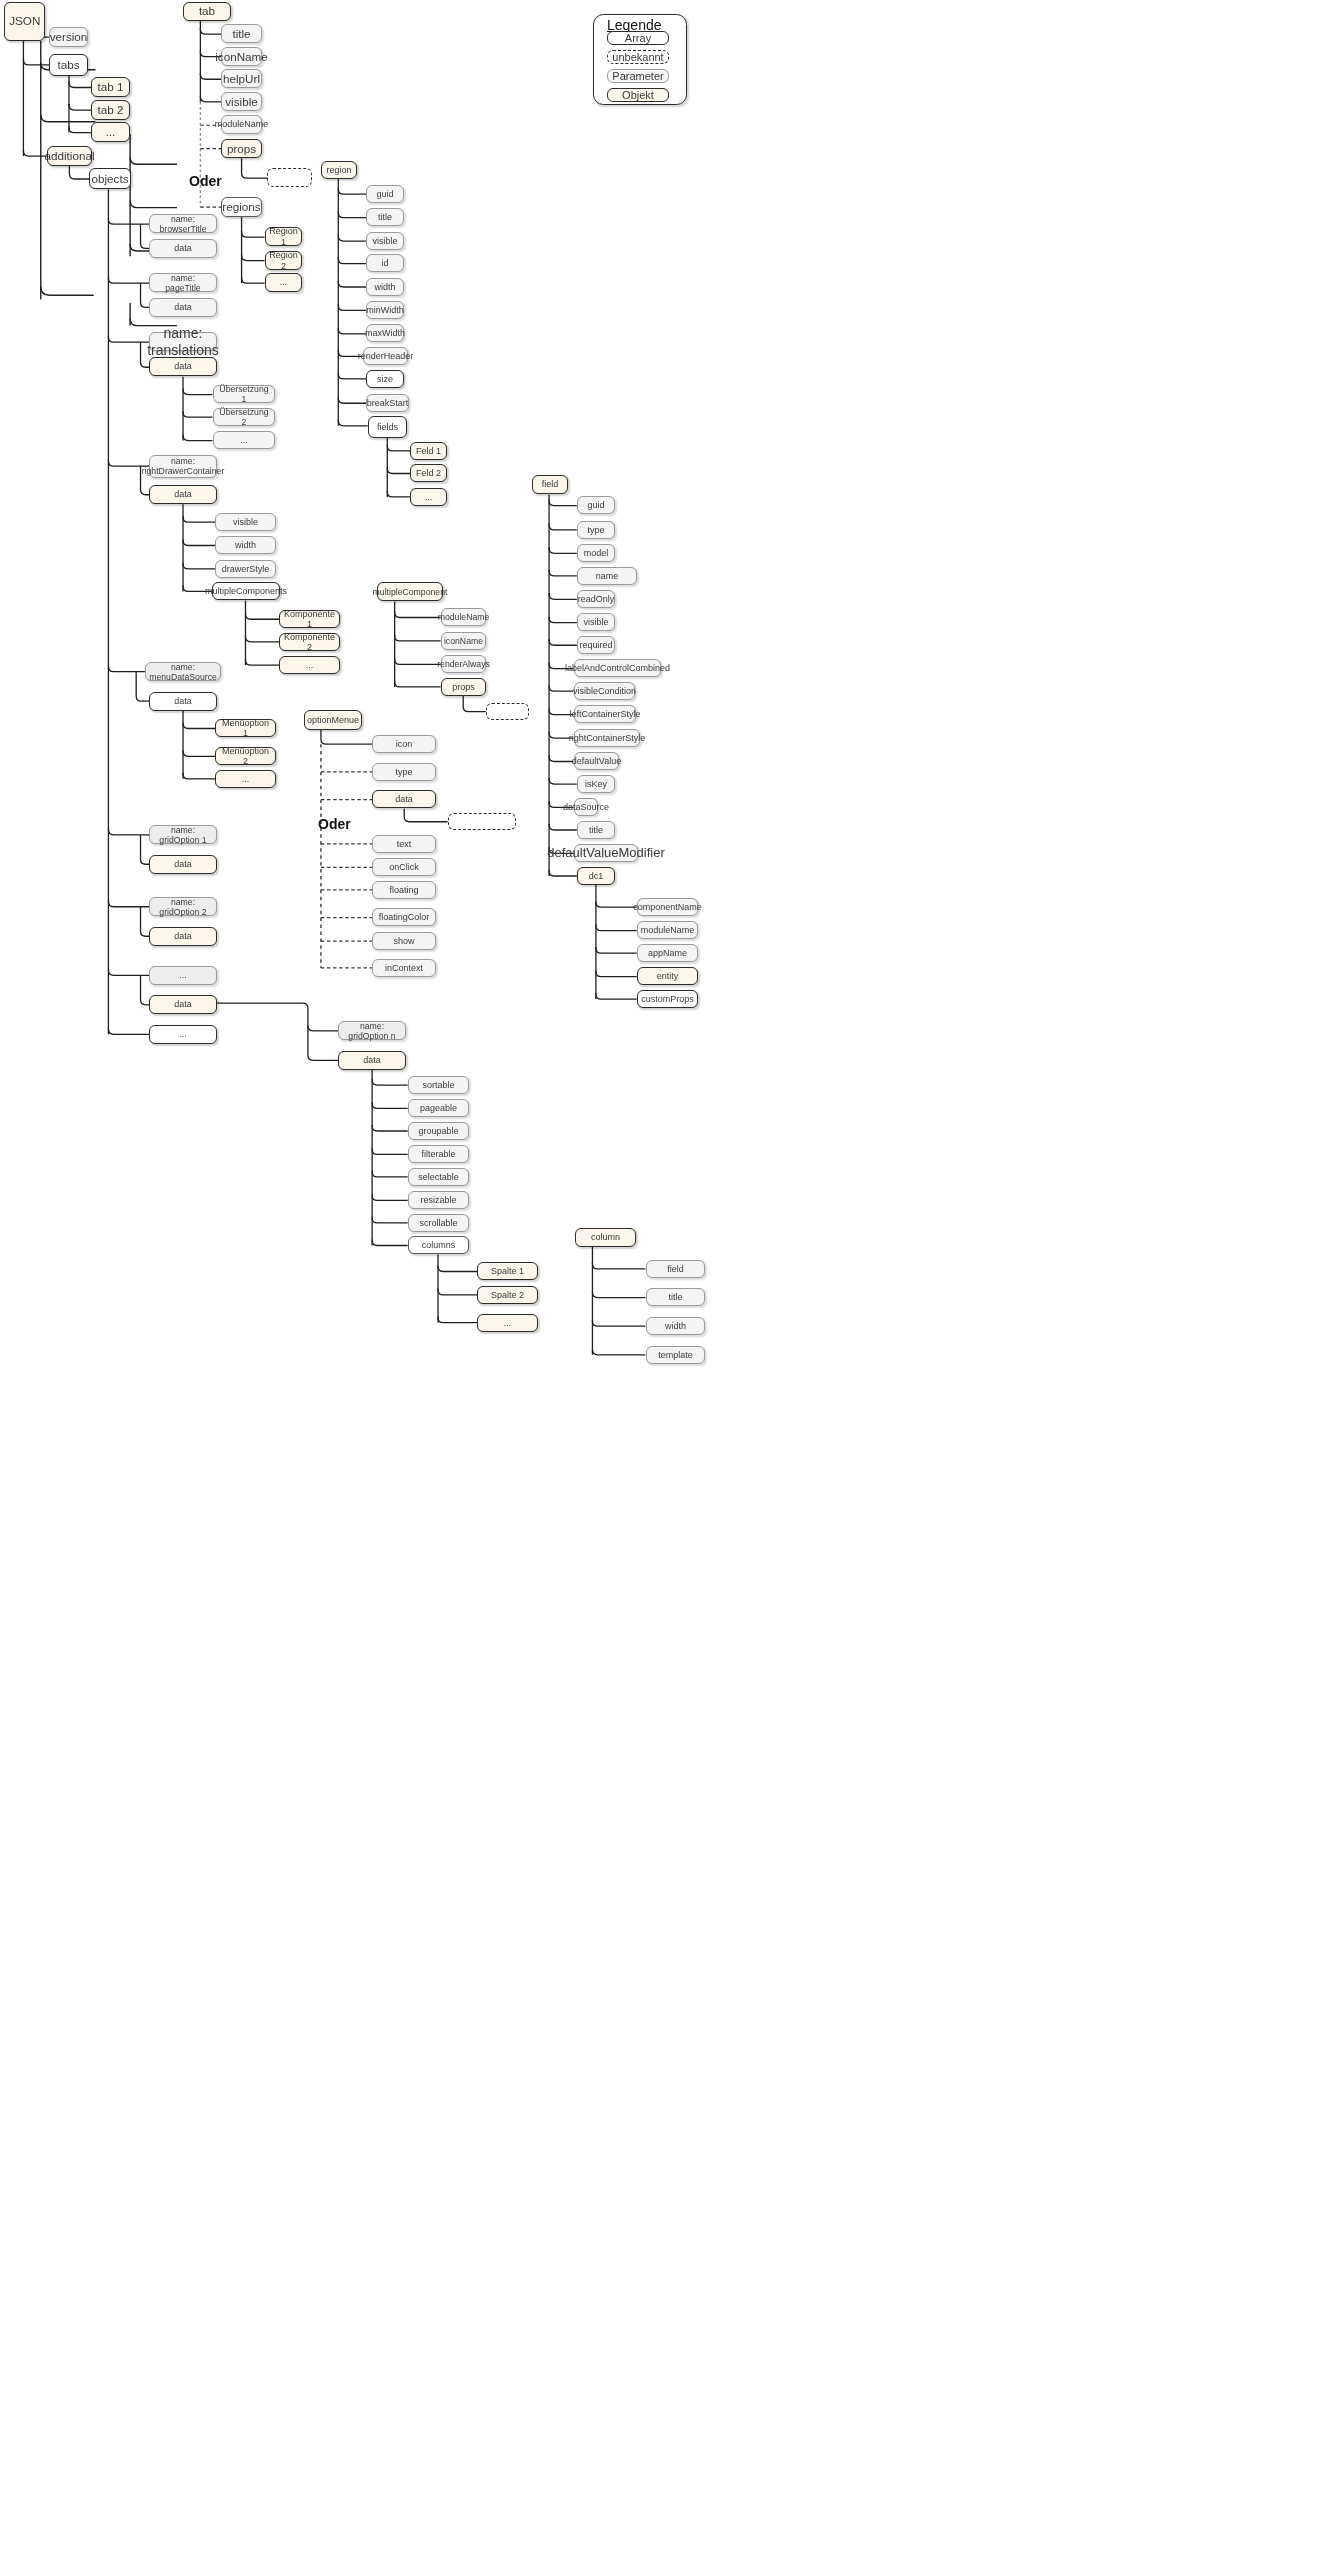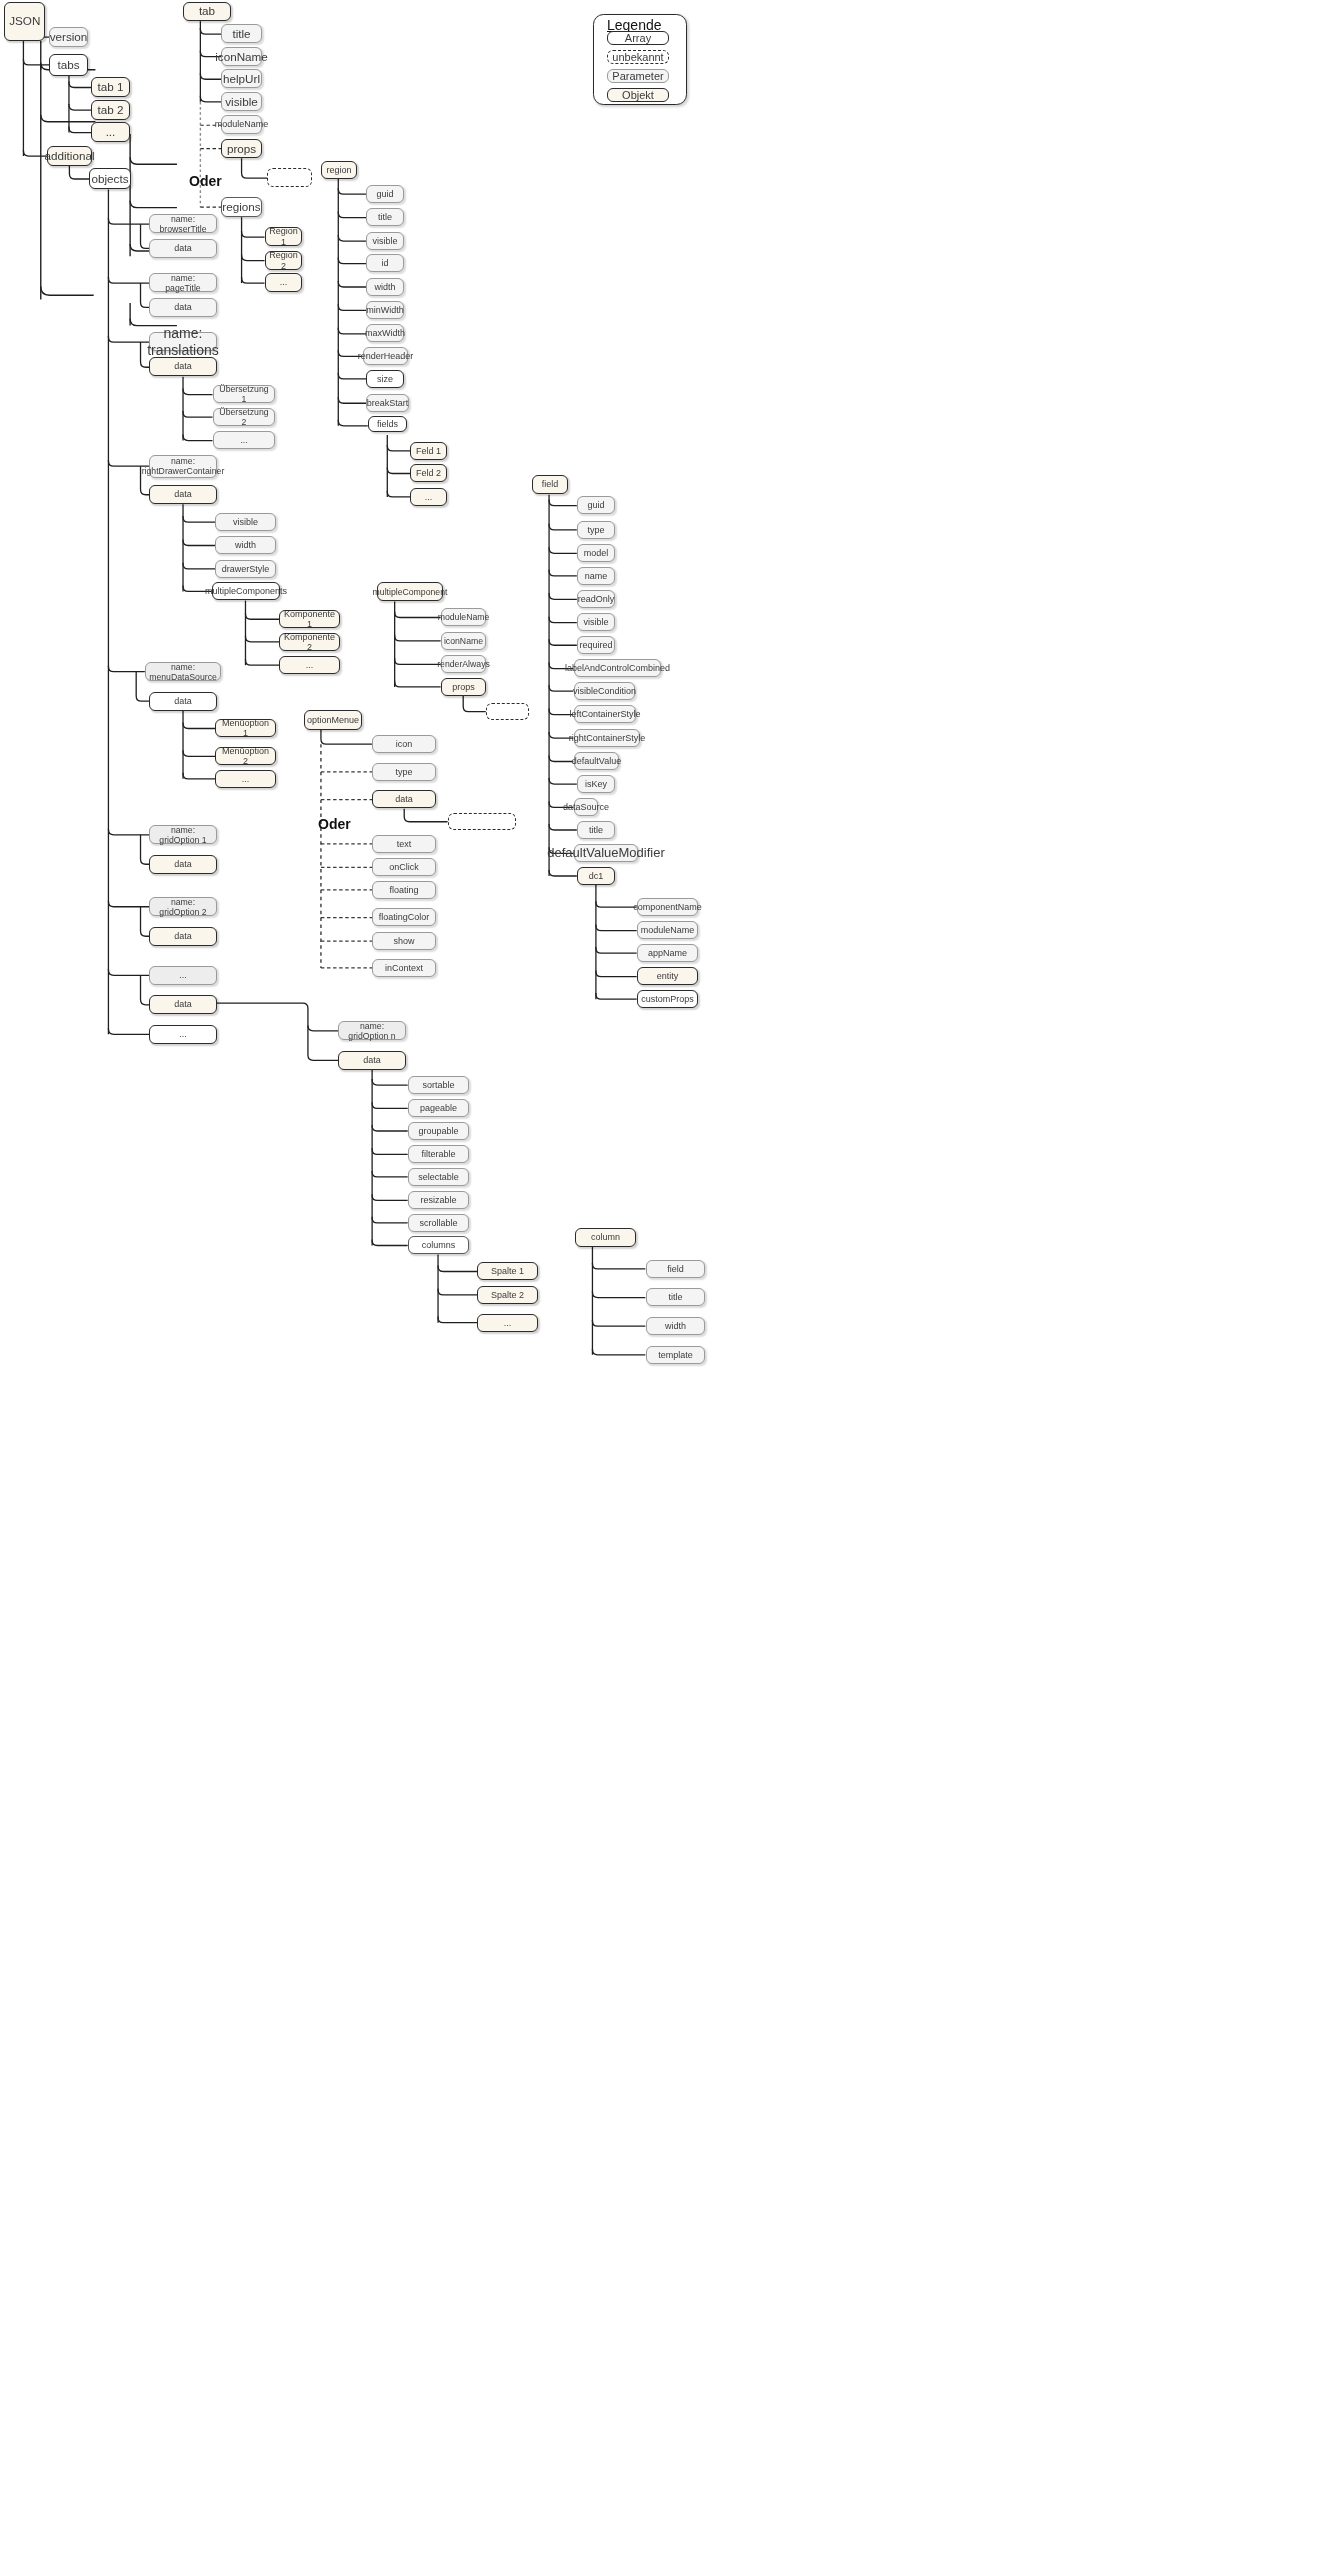--- a/index.html
+++ b/index.html
@@ -213,21 +213,21 @@
   <div class="node t-param" style="left:366px;top:185px;width:38px;height:18px;"><span style="font-size:9px">guid</span></div>
   <div class="node t-param" style="left:366px;top:208px;width:38px;height:18px;"><span style="font-size:9px">title</span></div>
   <div class="node t-param" style="left:366px;top:232px;width:38px;height:18px;"><span style="font-size:9px">visible</span></div>
   <div class="node t-param" style="left:366px;top:254px;width:38px;height:18px;"><span style="font-size:9px">id</span></div>
   <div class="node t-param" style="left:366px;top:278px;width:38px;height:18px;"><span style="font-size:9px">width</span></div>
   <div class="node t-param" style="left:366px;top:301px;width:38px;height:18px;"><span style="font-size:9px">minWidth</span></div>
   <div class="node t-param" style="left:366px;top:324px;width:38px;height:18px;"><span style="font-size:9px">maxWidth</span></div>
   <div class="node t-param" style="left:363px;top:347px;width:45px;height:18px;"><span style="font-size:9px">renderHeader</span></div>
   <div class="node t-array" style="left:366px;top:370px;width:38px;height:18px;"><span style="font-size:9px">size</span></div>
   <div class="node t-param" style="left:366px;top:394px;width:43px;height:18px;"><span style="font-size:9px">breakStart</span></div>
-  <div class="node t-array" style="left:368px;top:416px;width:39px;height:16px;"><span style="font-size:9px">fields</span></div>
+  <div class="node t-array" style="left:368px;top:416px;width:39px;height:22px;"><span style="font-size:9px">fields</span></div>
   <div class="node t-objekt" style="left:410px;top:442px;width:37px;height:18px;"><span style="font-size:9px">Feld 1</span></div>
   <div class="node t-objekt" style="left:410px;top:464px;width:37px;height:18px;"><span style="font-size:9px">Feld 2</span></div>
   <div class="node t-objekt" style="left:410px;top:488px;width:37px;height:18px;"><span style="font-size:9px">...</span></div>
 
   <div class="node t-param" style="left:149px;top:214px;width:68px;height:19px;"><span style="font-size:8.7px">name: browserTitle</span></div>
   <div class="node t-param" style="left:149px;top:239px;width:68px;height:19px;"><span style="font-size:9px">data</span></div>
 
   <div class="node t-param" style="left:149px;top:273px;width:68px;height:19px;"><span style="font-size:8.7px">name: pageTitle</span></div>
   <div class="node t-param" style="left:149px;top:298px;width:68px;height:19px;"><span style="font-size:9px">data</span></div>
 
@@ -279,21 +279,21 @@
   <div class="node t-param" style="left:372px;top:881px;width:64px;height:18px;"><span style="font-size:9px">floating</span></div>
   <div class="node t-param" style="left:372px;top:858px;width:64px;height:18px;"><span style="font-size:9px">onClick</span></div>
   <div class="node t-param" style="left:372px;top:908px;width:64px;height:18px;"><span style="font-size:9px">floatingColor</span></div>
   <div class="node t-param" style="left:372px;top:932px;width:64px;height:18px;"><span style="font-size:9px">show</span></div>
   <div class="node t-param" style="left:372px;top:959px;width:64px;height:18px;"><span style="font-size:9px">inContext</span></div>
 
   <div class="node t-objekt" style="left:532px;top:475px;width:36px;height:19px;"><span style="font-size:9px">field</span></div>
   <div class="node t-param" style="left:577px;top:496px;width:38px;height:18px;"><span style="font-size:9px">guid</span></div>
   <div class="node t-param" style="left:577px;top:521px;width:38px;height:18px;"><span style="font-size:9px">type</span></div>
   <div class="node t-param" style="left:577px;top:544px;width:38px;height:18px;"><span style="font-size:9px">model</span></div>
-  <div class="node t-param" style="left:577px;top:567px;width:38px;height:18px;"><span style="font-size:9px">name</span></div>
+  <div class="node t-param" style="left:577px;top:567px;width:60px;height:18px;"><span style="font-size:9px">name</span></div>
   <div class="node t-param" style="left:577px;top:590px;width:38px;height:18px;"><span style="font-size:9px">readOnly</span></div>
   <div class="node t-param" style="left:577px;top:613px;width:38px;height:18px;"><span style="font-size:9px">visible</span></div>
   <div class="node t-param" style="left:577px;top:636px;width:38px;height:18px;"><span style="font-size:9px">required</span></div>
   <div class="node t-param" style="left:574px;top:659px;width:87px;height:18px;"><span style="font-size:9px">labelAndControlCombined</span></div>
   <div class="node t-param" style="left:574px;top:682px;width:61px;height:18px;"><span style="font-size:9px">visibleCondition</span></div>
   <div class="node t-param" style="left:574px;top:705px;width:62px;height:18px;"><span style="font-size:9px">leftContainerStyle</span></div>
   <div class="node t-param" style="left:574px;top:729px;width:66px;height:18px;"><span style="font-size:9px">rightContainerStyle</span></div>
   <div class="node t-param" style="left:574px;top:752px;width:45px;height:18px;"><span style="font-size:9px">defaultValue</span></div>
   <div class="node t-param" style="left:577px;top:775px;width:38px;height:18px;"><span style="font-size:9px">isKey</span></div>
   <div class="node t-param" style="left:574px;top:798px;width:24px;height:18px;"><span style="font-size:9px">dataSource</span></div>

